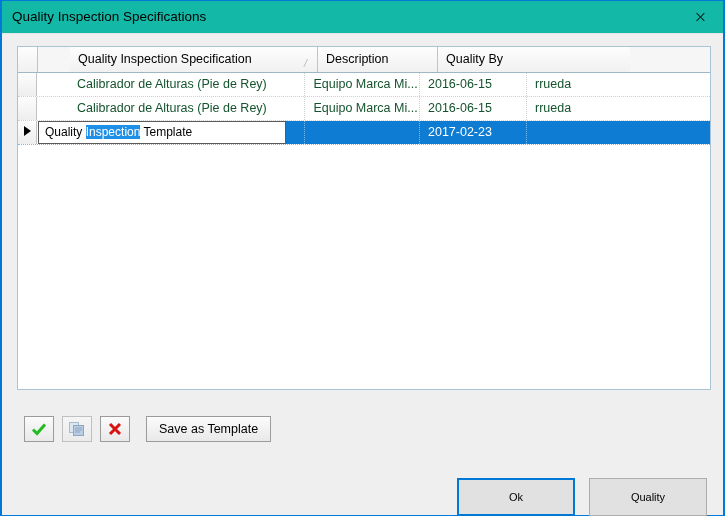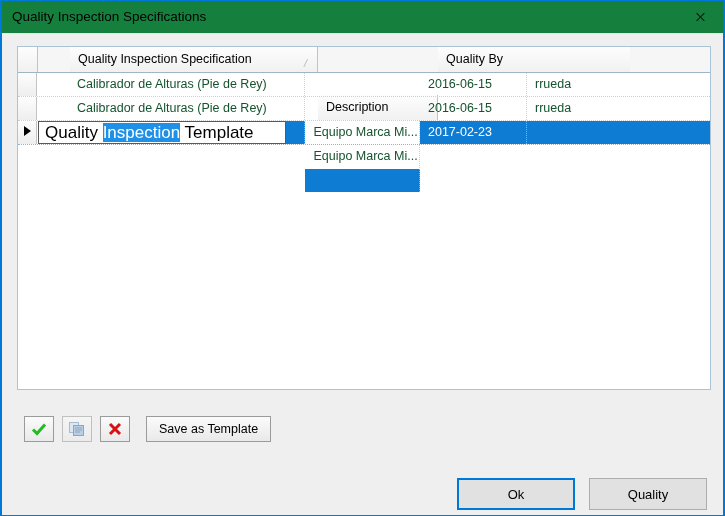--- a/index.html
+++ b/index.html
@@ -26,21 +26,21 @@
     border-left: 2px solid #0078d7;
     border-right: 2px solid #0078d7;
     border-bottom: 2px solid #0078d7;
     border-top: 1px solid #0078d7;
   }
 
   
   .titlebar {
     position: relative;
     height: 32px;
-    background: #15803d;
+    background: #14b8a6;
     border-bottom: 1px solid #e5e5e5;
   }
   .title-text {
     position: absolute;
     left: 10px;
     top: 8px;
     font-size: 13.5px;
     color: #000;
     white-space: nowrap;
   }
@@ -153,41 +153,41 @@
     top: 5px;
     width: 0;
     height: 0;
     border-left: 7px solid #000;
     border-top: 5px solid transparent;
     border-bottom: 5px solid transparent;
   }
 
   
   .c1 { width: 248px; margin-left: 32px; }
-  .c2 { width: 120px; margin-top: 48px; }
+  .c2 { width: 120px; }
   .c3 { width: 112px; }
   .c4 { width: 192px; border-right: none; }
 
   .row.selected .cell { background: #0f7cd4; color: #ffffff; border-right-color: #7fb9e6; }
   .row.selected { border-bottom: 1px dotted #7fb9e6; }
   .row.selected .rowsel { background: linear-gradient(#fdfdfd, #eeeeee); color: #000; border-right: 1px solid #c3c3c3; }
 
   
   .edit-cell {
     position: absolute;
     left: 20px;
     top: 0px;
     width: 248px;
     height: 23px;
     box-sizing: border-box;
     background: #ffffff;
     border: 1px solid #5a5a5a;
     line-height: 21px;
     padding-left: 6px;
-    font-size: 17px;
+    font-size: 12px;
     color: #000;
     white-space: nowrap;
     overflow: hidden;
   }
   .sel-text {
     background: #1e90e8;
     color: #ffffff;
   }
 
   
@@ -230,26 +230,26 @@
   
   .footer {
     position: absolute;
     right: 16px;
     top: 444px;
     display: flex;
     gap: 14px;
   }
   .dlg-btn {
     width: 118px;
-    height: 32px;
+    height: 38px;
     box-sizing: border-box;
     background: #e1e1e1;
     border: 1px solid #adadad;
     font-family: "Liberation Sans", sans-serif;
-    font-size: 13px;
+    font-size: 11px;
     color: #000;
     cursor: default;
   }
   .dlg-btn.default {
     border: 2px solid #0078d7;
     background: #e1e1e1;
   }
 </style>
 </head>
 <body>

